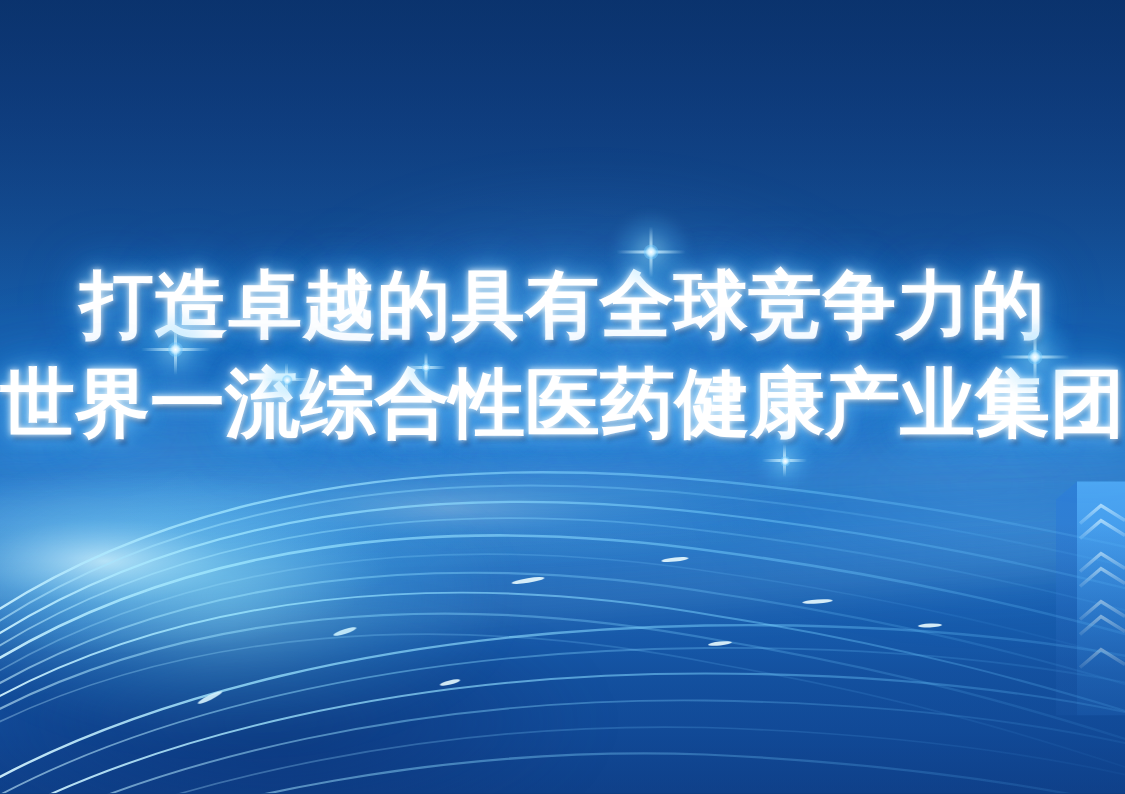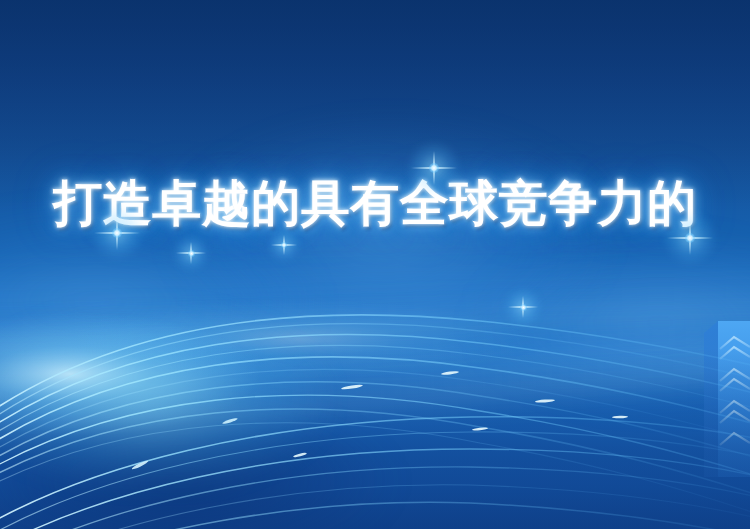--- a/index.html
+++ b/index.html
@@ -336,20 +336,21 @@
       <ellipse cx="140" cy="196" rx="9" ry="1.6" transform="rotate(-26 140 196)"></ellipse>
       <ellipse cx="620" cy="148" rx="8" ry="1.3" transform="rotate(-2 620 148)"></ellipse>
       <ellipse cx="300" cy="186" rx="7" ry="1.4" transform="rotate(-14 300 186)"></ellipse>
       <ellipse cx="480" cy="160" rx="8" ry="1.3" transform="rotate(-6 480 160)"></ellipse>
     </g>
   </svg>
   <div class="stream-core"></div>
 
   <div id="headline">
     <span class="line line-1">打造卓越的具有全球竞争力的</span>
+    <span class="line line-2">世界一流综合性医药健康产业集团</span>
   </div>
 
   <div class="flare" style="left:117px; top:233px;">
     <div class="halo"></div>
       <div class="ray-h"></div>
       <div class="ray-v"></div>
       <div class="dot"></div>
   </div>
   <div class="flare" style="left:434px; top:168px;">
     <div class="halo"></div>

